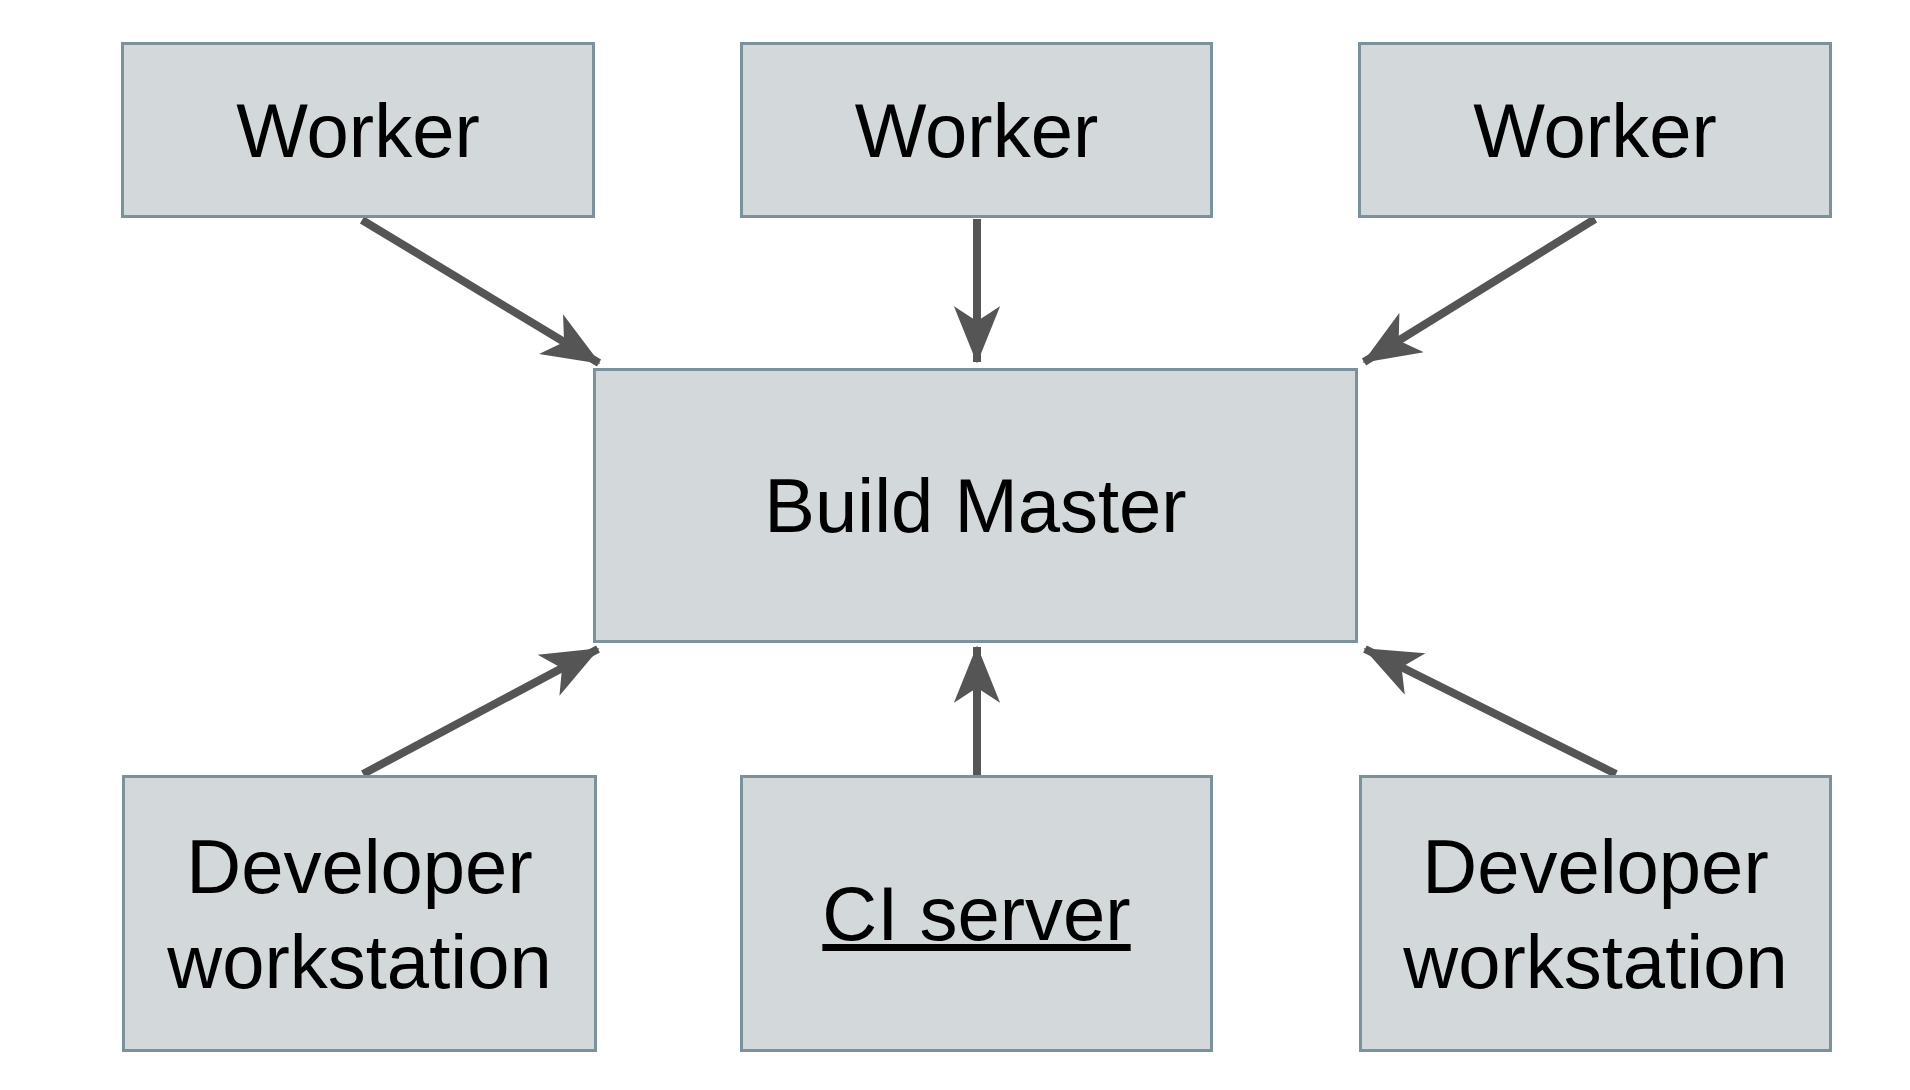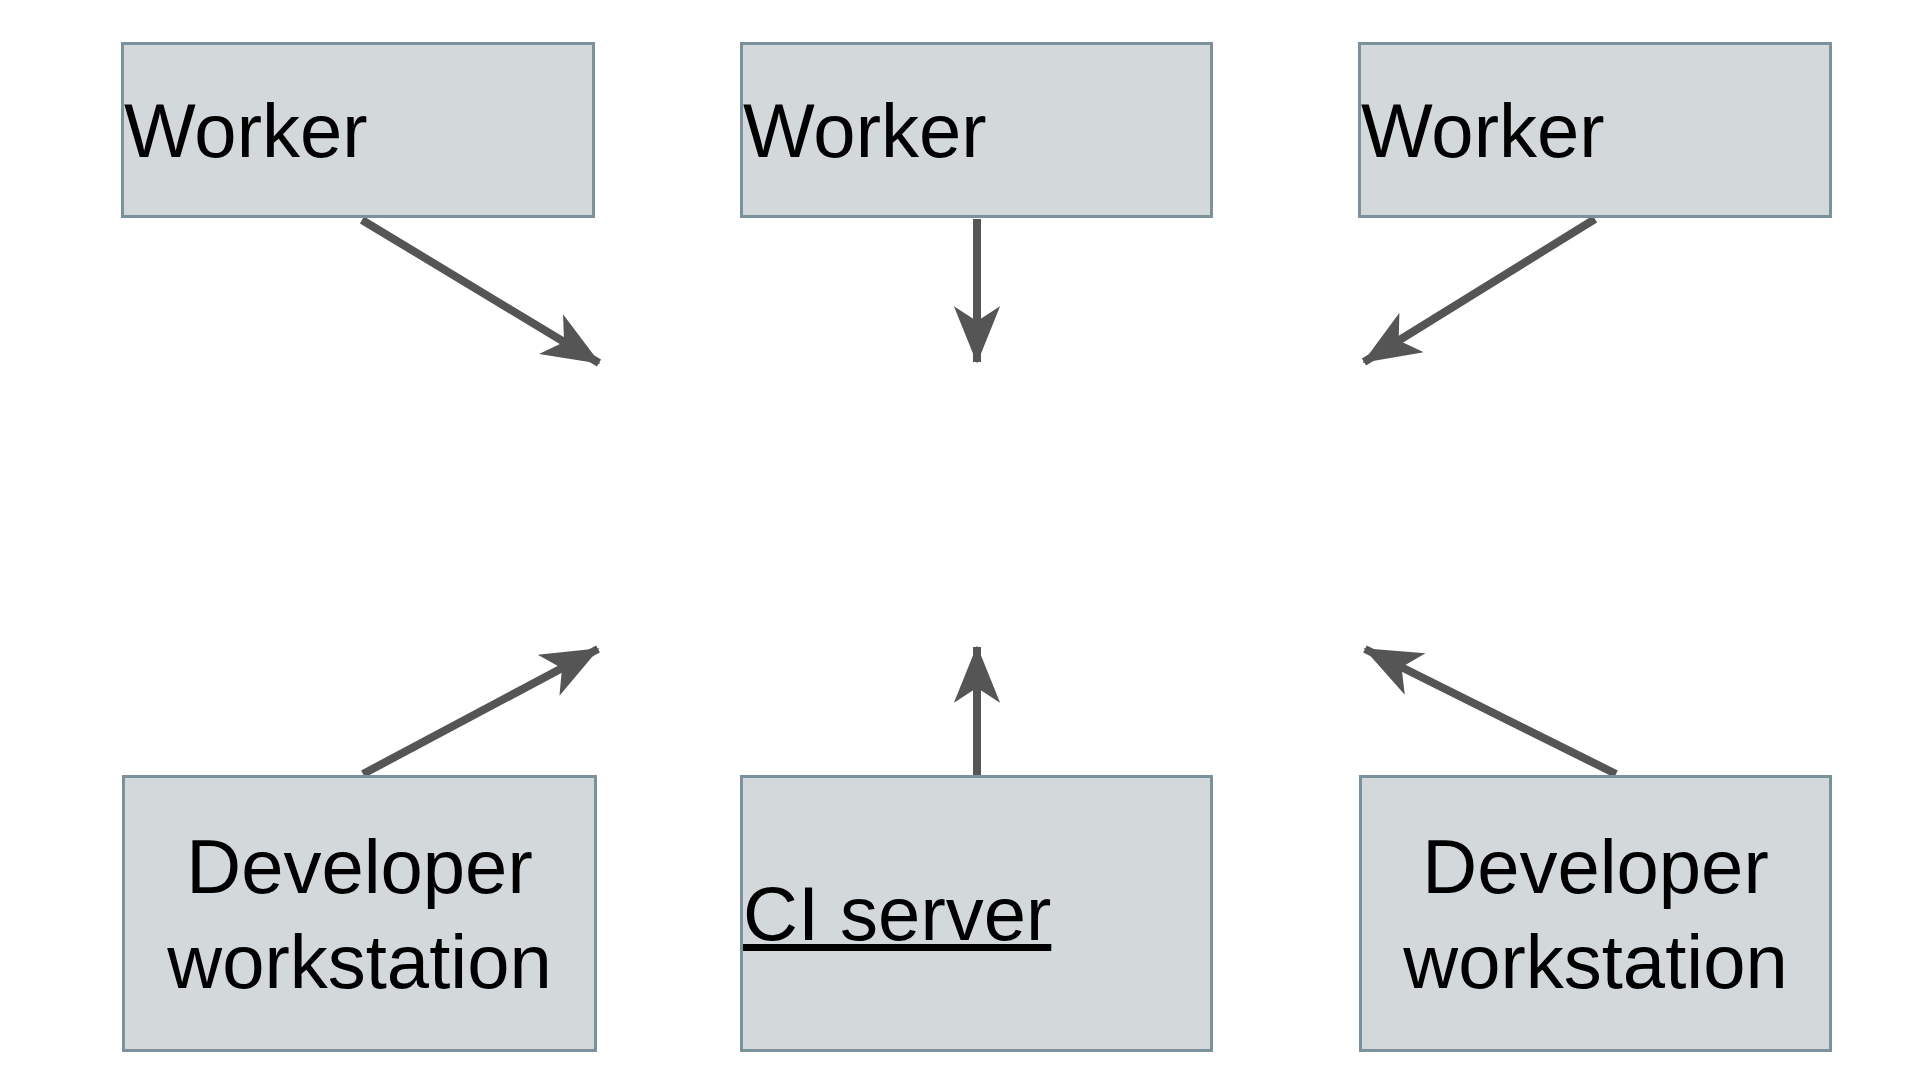--- a/index.html
+++ b/index.html
@@ -31,20 +31,21 @@
   .arrowhead-path {
     fill: var(--arrow-color, #555555);
   }
   .node {
     position: absolute;
     background: var(--node-fill, #d3d9db);
     border: 3px solid var(--node-border, #7b929c);
     box-sizing: border-box;
     display: flex;
     align-items: center;
+    justify-content: center;
     text-align: center;
   }
   .node-label {
     color: var(--text-color, #000000);
     font-size: 76px;
     line-height: 1.25;
     letter-spacing: 0px;
   }
   .node-worker-1     { left: 121px;  top: 42px;  width: 474px; height: 176px; }
   .node-worker-2     { left: 740px;  top: 42px;  width: 473px; height: 176px; }
@@ -78,20 +79,23 @@
   </div>
 
   <div class="node node-worker-2">
     <span class="node-label">Worker</span>
   </div>
 
   <div class="node node-worker-3">
     <span class="node-label">Worker</span>
   </div>
 
+  <div class="node node-build-master">
+    <span class="node-label">Build Master</span>
+  </div>
 
   <div class="node node-dev-left">
     <span class="node-label">Developer workstation</span>
   </div>
 
   <div class="node node-ci-server">
     <span class="node-label">CI server</span>
   </div>
 
   <div class="node node-dev-right">

